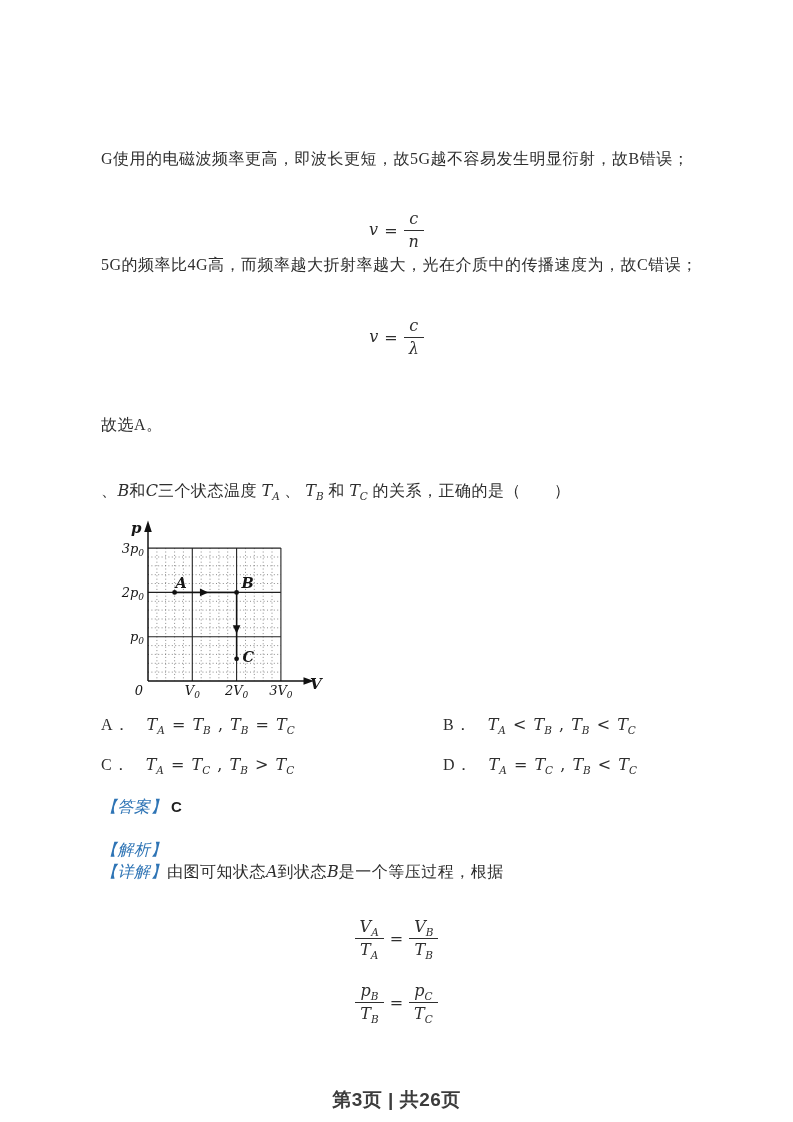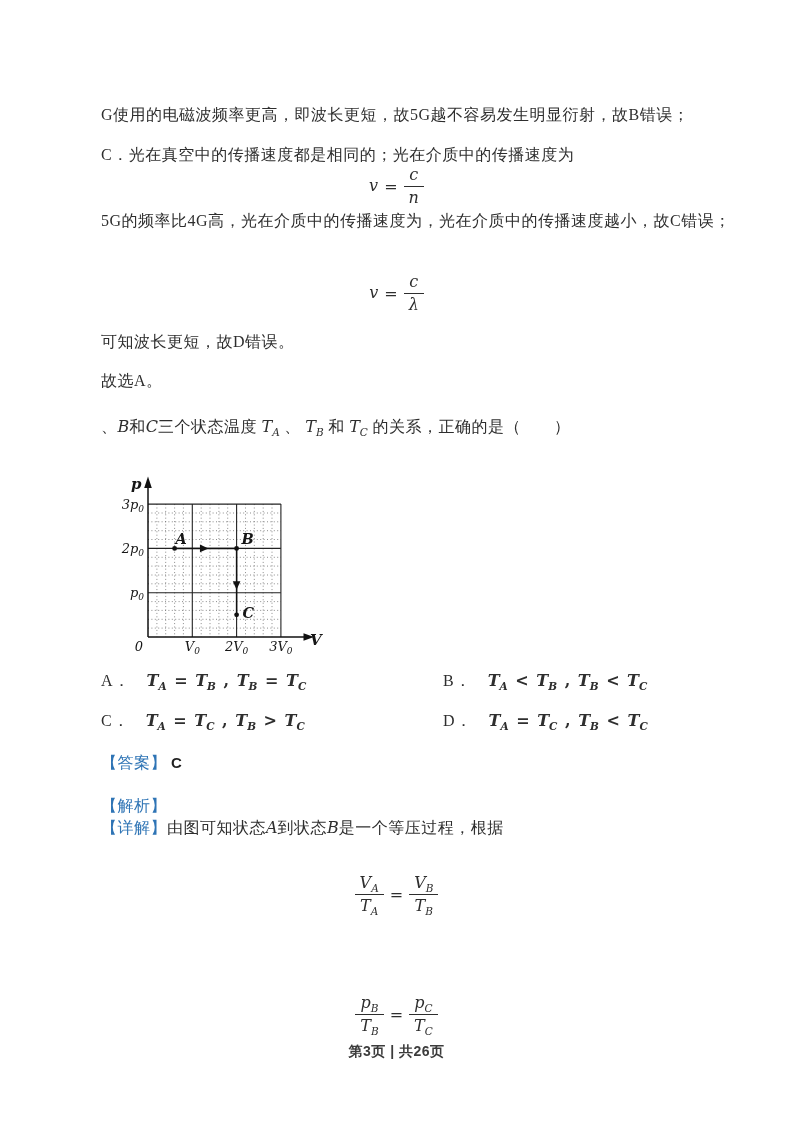--- a/index.html
+++ b/index.html
@@ -1,83 +1,81 @@
 <!DOCTYPE html>
 <html><head>
 <meta charset="utf-8">
 <style>
   html,body{margin:0;padding:0;}
   body{
     width:793px;height:1122px;position:relative;background:#ffffff;
     font-family:"Liberation Serif",serif;color:#2e2e2e;overflow:hidden;
   }
-  .page{position:absolute;inset:0;background:#ffffff;}
+  .page{position:absolute;inset:0;background:#ffffff;margin-top:44px;}
   .line{
     position:absolute;left:101px;font-size:16px;letter-spacing:0.5px;
     white-space:nowrap;line-height:21px;color:#2e2e2e;
   }
   .line i, .math i{font-family:"DejaVu Serif",serif;font-style:italic;letter-spacing:0;}
   sub{font-size:10.5px;vertical-align:-4px;line-height:0;}
   sub i{font-style:italic;}
   .formula{
     position:absolute;left:0;width:793px;text-align:center;
     font-size:16px;color:#2e2e2e;letter-spacing:0;
   }
   .math{font-family:"DejaVu Serif",serif;}
   .eq{display:inline-block;margin:0 6px;vertical-align:middle;font-style:normal;}
   .frac{display:inline-block;vertical-align:middle;text-align:center;line-height:1.1;}
   .frac .num{display:block;border-bottom:1.1px solid #2e2e2e;padding:0 5px 2px;}
   .frac .den{display:block;padding:2px 5px 0;}
   .opt-row{position:absolute;left:101px;width:620px;display:flex;font-size:16px;}
   .opt{display:flex;align-items:baseline;}
   .opt:first-child{width:342px;flex:0 0 342px;}
   .opt-label{margin-right:16px;letter-spacing:1px;}
-  .opt-math{font-family:"DejaVu Serif",serif;word-spacing:2px;font-weight:bold;}
-  .blue{color:#2E74B5;}
+  .opt-math{font-family:"DejaVu Serif",serif;word-spacing:2px;}
+  .blue{color:#2E74B5;font-style:italic;}
   .ans-val{
     font-family:"Liberation Sans",sans-serif;font-weight:700;font-size:15px;
     margin-left:4px;color:#1f1f1f;
   }
   .chart-wrap{position:absolute;left:108px;top:473px;width:215px;height:192px;}
   .tick{font-family:"DejaVu Serif",serif;font-style:italic;font-size:13px;fill:#161616;}
   .ax{font-family:"DejaVu Serif",serif;font-style:italic;font-size:15px;font-weight:bold;fill:#161616;}
   .ptlabel{font-family:"DejaVu Serif",serif;font-style:italic;font-weight:bold;font-size:14.5px;fill:#161616;}
   .footer{
     position:absolute;top:1043px;left:0;width:100%;text-align:center;
-    font-family:"Liberation Sans",sans-serif;font-size:14px;font-weight:700;color:#3c3c3c;
+    font-family:"Liberation Sans",sans-serif;font-size:19px;font-weight:700;color:#3c3c3c;
     letter-spacing:0.5px;
   }
   .q-bold{font-weight:bold;}
 </style>
 </head>
 <body>
 
 <div class="page">
 
   <div class="line" style="top:104px">G使用的电磁波频率更高，即波长更短，故5G越不容易发生明显衍射，故B错误；</div>
 
-  <div class="line" style="top:144px">C．光在真空中的传播速度都是相同的；光在介质中的传播速度为</div>
 
   <div class="formula" style="top:166px">
     <span class="math"><i>v</i><span class="eq">=</span><span class="frac"><span class="num"><i>c</i></span><span class="den"><i>n</i></span></span></span>
   </div>
 
-  <div class="line" style="top:210px">5G的频率比4G高，光在介质中的传播速度为，光在介质中的传播速度越小，故C错误；</div>
+  <div class="line" style="top:210px">5G的频率比4G高，而频率越大折射率越大，光在介质中的传播速度为，故C错误；</div>
 
 
   <div class="formula" style="top:273px">
     <span class="math"><i>v</i><span class="eq">=</span><span class="frac"><span class="num"><i>c</i></span><span class="den"><i>λ</i></span></span></span>
   </div>
 
-  <div class="line" style="top:331px">可知波长更短，故D错误。</div>
 
   <div class="line" style="top:370px">故选A。</div>
 
 
-  <div class="line" style="top:416px">、<i>B</i>和<i>C</i>三个状态温度 <i>T</i><sub><i>A</i></sub> 、 <i>T</i><sub><i>B</i></sub> 和 <i>T</i><sub><i>C</i></sub> 的关系，正确的是（　　）</div>
+  <div class="line" style="top:436px">、<i>B</i>和<i>C</i>三个状态温度 <i>T</i><sub><i>A</i></sub> 、 <i>T</i><sub><i>B</i></sub> 和 <i>T</i><sub><i>C</i></sub> 的关系，正确的是（　　）</div>
 
   <div class="chart-wrap">
     <svg width="215" height="192" viewBox="0 0 215 192" xmlns="http://www.w3.org/2000/svg">
         <line x1="48.9" y1="31.1" x2="48.9" y2="164" stroke="#5a5a5a" stroke-width="0.7" stroke-dasharray="1 2.4"></line>
         <line x1="40" y1="155.1" x2="172.9" y2="155.1" stroke="#5a5a5a" stroke-width="0.7" stroke-dasharray="1 2.4"></line>
         <line x1="57.7" y1="31.1" x2="57.7" y2="164" stroke="#5a5a5a" stroke-width="0.7" stroke-dasharray="1 2.4"></line>
         <line x1="40" y1="146.3" x2="172.9" y2="146.3" stroke="#5a5a5a" stroke-width="0.7" stroke-dasharray="1 2.4"></line>
         <line x1="66.6" y1="31.1" x2="66.6" y2="164" stroke="#5a5a5a" stroke-width="0.7" stroke-dasharray="1 2.4"></line>
         <line x1="40" y1="137.4" x2="172.9" y2="137.4" stroke="#5a5a5a" stroke-width="0.7" stroke-dasharray="1 2.4"></line>
         <line x1="75.4" y1="31.1" x2="75.4" y2="164" stroke="#5a5a5a" stroke-width="0.7" stroke-dasharray="1 2.4"></line>
@@ -162,20 +160,20 @@
 
   <div class="line" style="top:817px">
     <span class="blue">【详解】</span><span>由图可知状态<i>A</i>到状态<i>B</i>是一个等压过程，根据</span>
   </div>
 
   <div class="formula" style="top:874px">
     <span class="math"><span class="frac"><span class="num"><i>V</i><sub><i>A</i></sub></span><span class="den"><i>T</i><sub><i>A</i></sub></span></span><span class="eq">=</span><span class="frac"><span class="num"><i>V</i><sub><i>B</i></sub></span><span class="den"><i>T</i><sub><i>B</i></sub></span></span></span>
   </div>
 
 
-  <div class="formula" style="top:994px">
+  <div class="formula" style="top:938px">
     <span class="math"><span class="frac"><span class="num"><i>p</i><sub><i>B</i></sub></span><span class="den"><i>T</i><sub><i>B</i></sub></span></span><span class="eq">=</span><span class="frac"><span class="num"><i>p</i><sub><i>C</i></sub></span><span class="den"><i>T</i><sub><i>C</i></sub></span></span></span>
   </div>
 
 
   <div class="footer">第3页 | 共26页</div>
 
 </div>
 
 </body></html>

